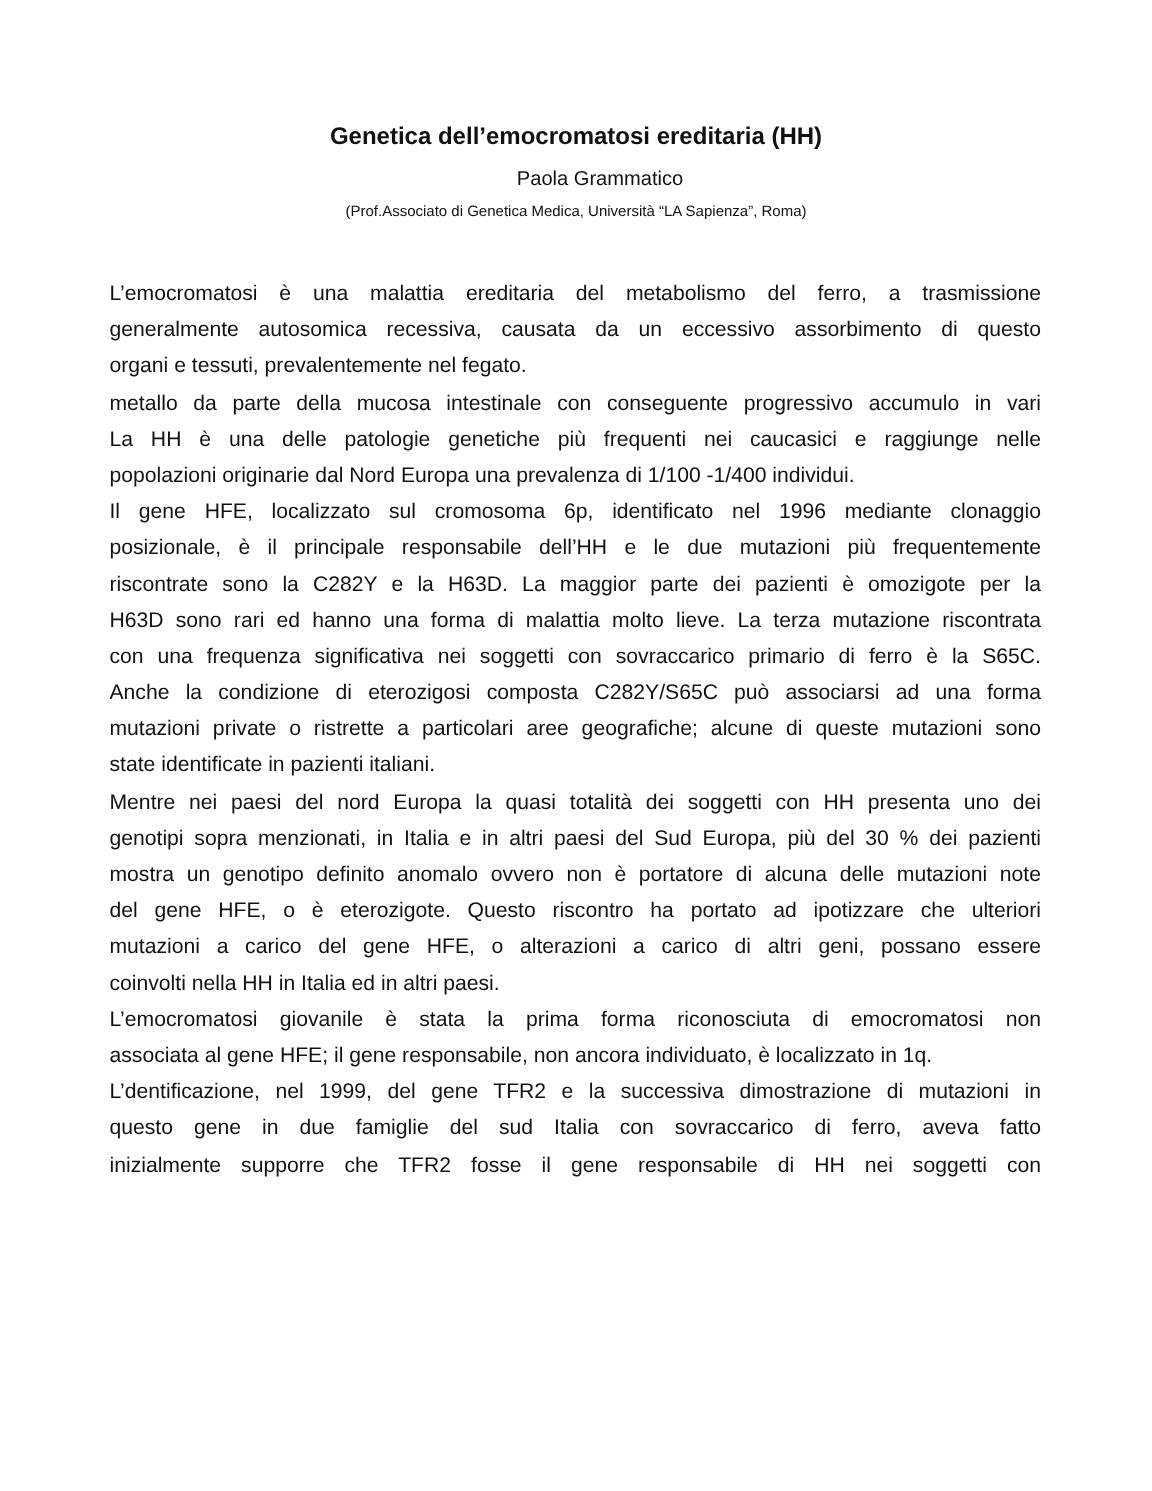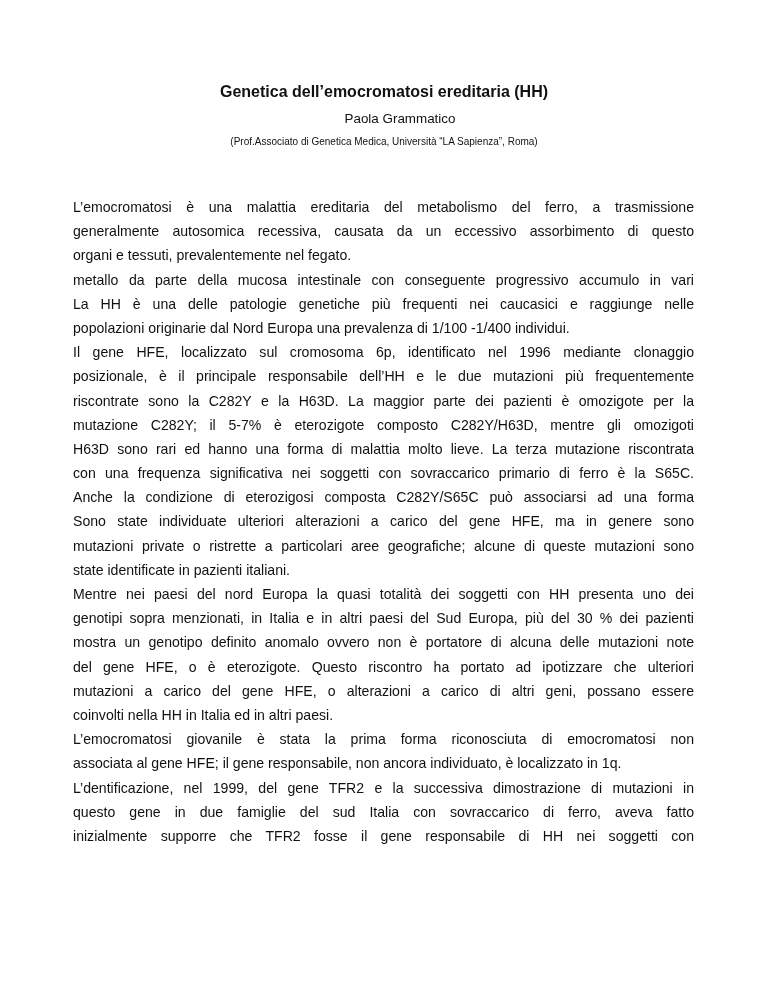--- a/index.html
+++ b/index.html
@@ -51,21 +51,21 @@
       width: 768px;
       top: 133px;
       text-align: center;
       font-size: 10px;
       line-height: 18px;
       margin: 0;
     }
     .body-text {
       position: absolute;
       left: 73px;
-      top: 195px;
+      top: 183px;
       width: 621px;
       font-size: 14.1px;
       line-height: 24.2px;
     }
     .line {
       display: block;
       white-space: nowrap;
       height: 24.2px;
       text-align: justify;
       text-align-last: justify;
@@ -85,25 +85,23 @@
   <div class="body-text">
     <span class="line">L’emocromatosi è una malattia ereditaria del metabolismo del ferro, a trasmissione</span>
     <span class="line">generalmente autosomica recessiva, causata da un eccessivo assorbimento  di questo</span>
     <span class="line last">organi e tessuti, prevalentemente nel fegato.</span>
     <span class="line">metallo da parte della mucosa intestinale con conseguente  progressivo  accumulo in vari</span>
     <span class="line">La HH è una delle patologie genetiche più frequenti nei caucasici e raggiunge nelle</span>
     <span class="line last">popolazioni originarie  dal  Nord Europa una prevalenza di 1/100 -1/400 individui.</span>
     <span class="line">Il gene HFE, localizzato sul cromosoma 6p, identificato nel 1996 mediante clonaggio</span>
     <span class="line">posizionale, è  il principale responsabile dell’HH e le due mutazioni più frequentemente</span>
     <span class="line">riscontrate sono la C282Y e la H63D. La maggior parte dei pazienti è omozigote per  la</span>
-    <span class="line">mutazione  C282Y;  il 5-7% è eterozigote composto C282Y/H63D, mentre gli omozigoti</span>
     <span class="line">H63D sono rari ed hanno una forma di malattia molto lieve.  La terza mutazione riscontrata</span>
     <span class="line">con una frequenza significativa nei soggetti con sovraccarico primario di ferro è la S65C.</span>
     <span class="line">Anche la condizione di eterozigosi composta C282Y/S65C può associarsi ad una forma</span>
-    <span class="line">Sono state individuate ulteriori alterazioni a carico del gene HFE, ma in genere sono</span>
     <span class="line">mutazioni private o ristrette a particolari aree geografiche; alcune di queste mutazioni sono</span>
     <span class="line last">state identificate in pazienti italiani.</span>
     <span class="line">Mentre nei paesi del nord Europa la quasi totalità dei soggetti con HH presenta uno dei</span>
     <span class="line">genotipi sopra menzionati, in Italia e in altri paesi del Sud Europa, più del 30 % dei pazienti</span>
     <span class="line">mostra un genotipo definito anomalo ovvero non è portatore di alcuna delle mutazioni note</span>
     <span class="line">del gene HFE, o è eterozigote. Questo riscontro ha portato ad ipotizzare che ulteriori</span>
     <span class="line">mutazioni a carico del gene HFE, o alterazioni a carico di altri geni, possano essere</span>
     <span class="line last">coinvolti nella HH in Italia ed in altri paesi.</span>
     <span class="line">L’emocromatosi giovanile è stata la prima forma riconosciuta di emocromatosi non</span>
     <span class="line last">associata al gene HFE;  il gene responsabile, non ancora individuato, è localizzato in 1q.</span>

